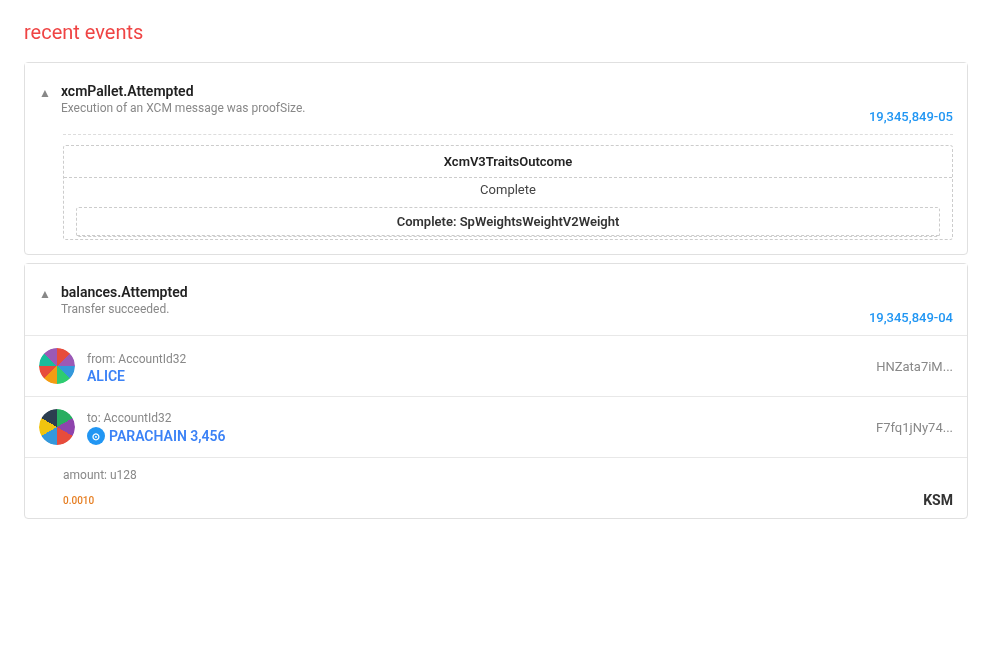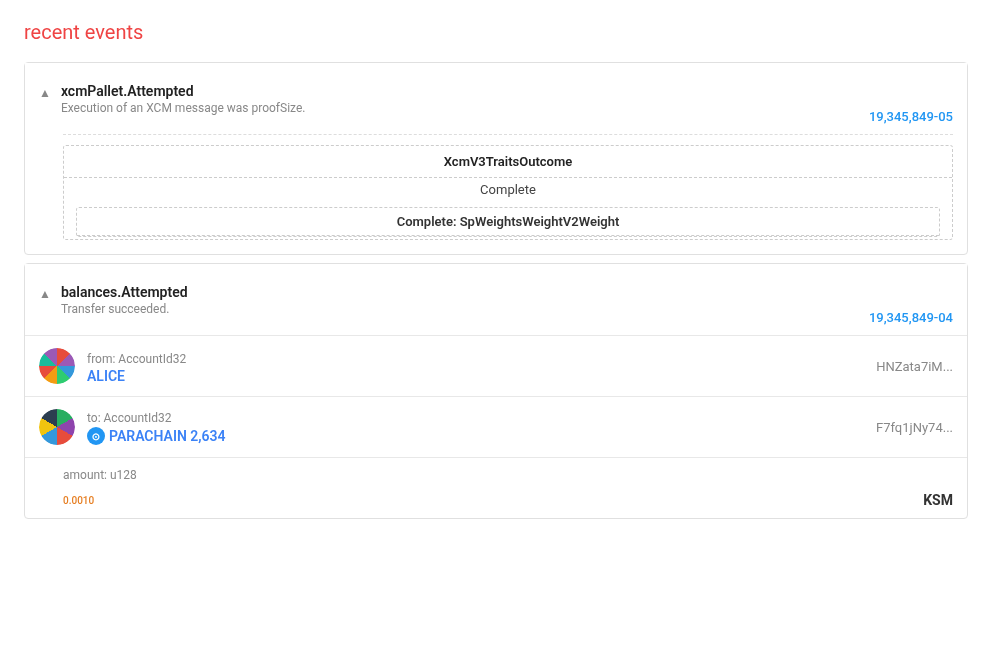--- a/index.html
+++ b/index.html
@@ -292,21 +292,21 @@
     <div class="transfer-row">
       <div class="transfer-row-left">
         <div class="avatar-circle">
           <div class="avatar-dots-2"></div>
         </div>
         <div class="transfer-info-col">
           <div class="transfer-label">to: AccountId32</div>
           <div class="transfer-value-row">
             <div class="parachain-badge">
               <div class="parachain-icon">⊙</div>
-              <span class="transfer-account-name">PARACHAIN 2,634</span>
+              <span class="transfer-account-name">PARACHAIN 3,456</span>
             </div>
           </div>
         </div>
       </div>
       <span class="transfer-address">F7fq1jNy74...</span>
     </div>
 
     <div class="amount-row">
       <div class="amount-label">amount: u128</div>
       <div class="amount-value-row">

